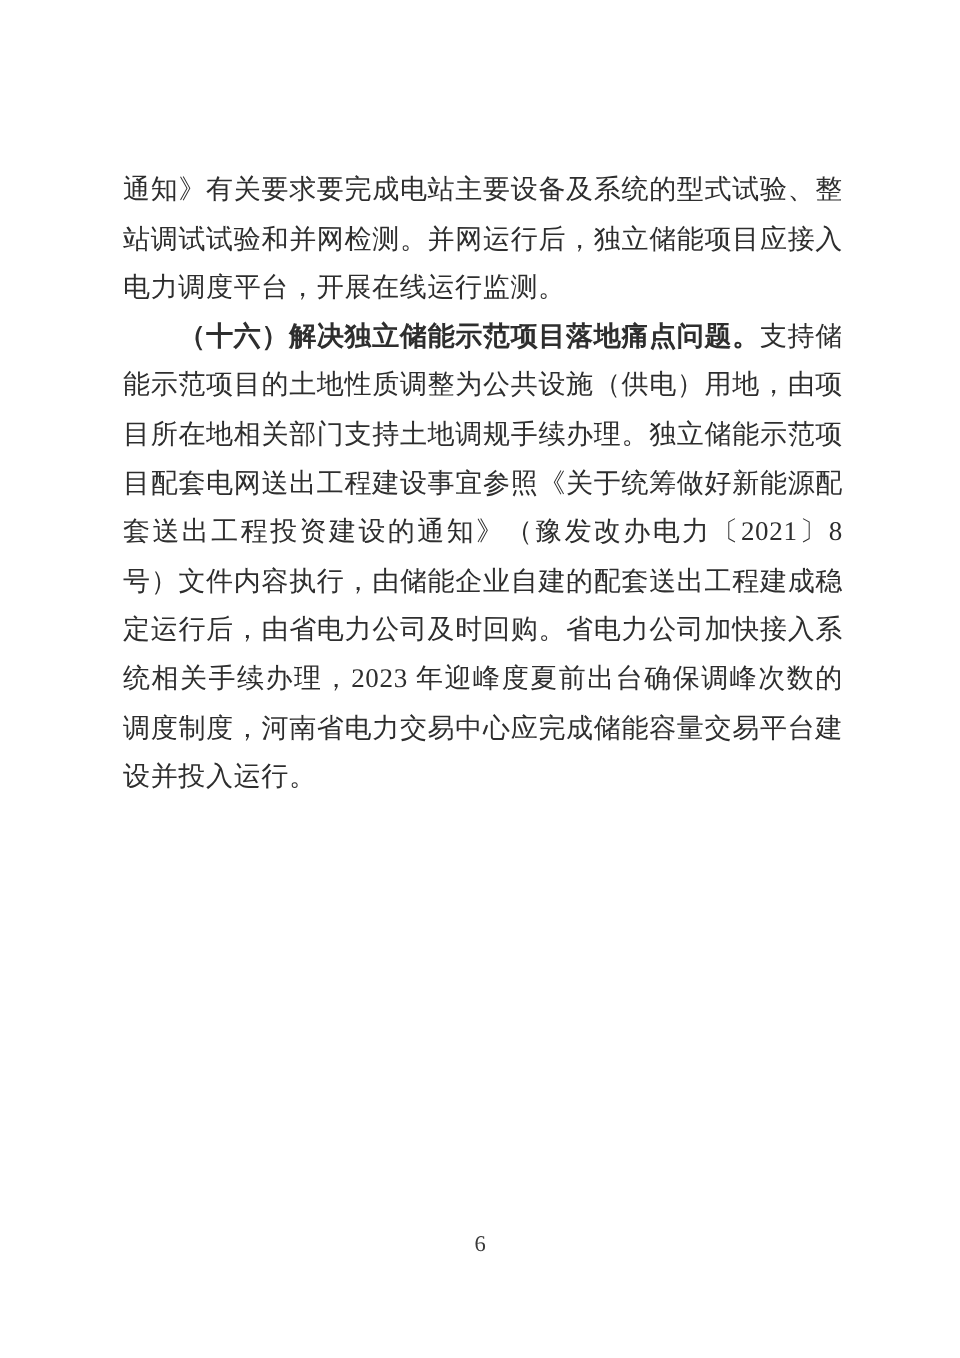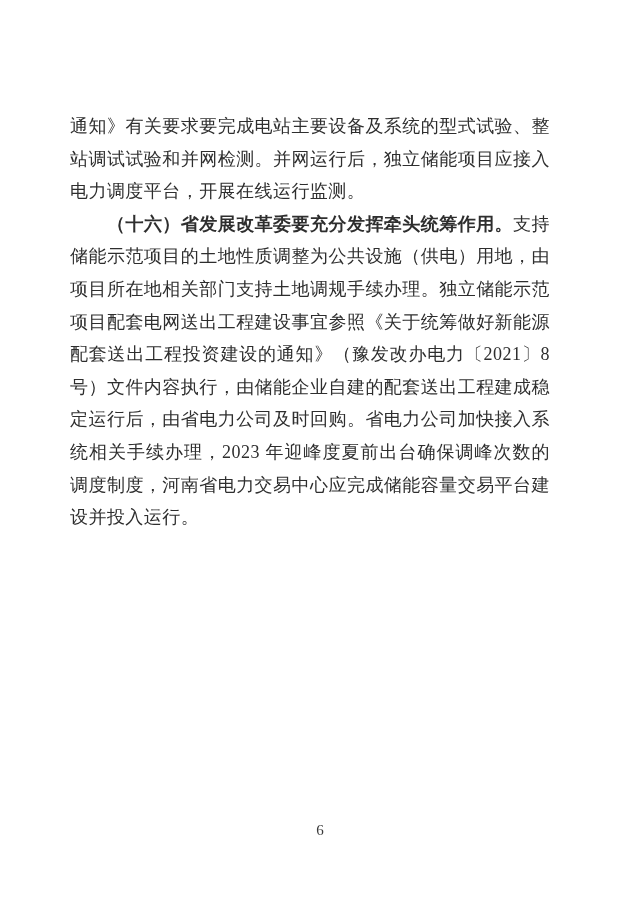--- a/index.html
+++ b/index.html
@@ -11,21 +11,21 @@
     position: relative;
     width: 640px;
     height: 905px;
     background: #ffffff;
     overflow: hidden;
     font-family: "Liberation Serif", "DejaVu Serif", serif;
     color: #2e2e2e;
   }
   .content {
     position: absolute;
-    left: 70px;
+    left: 82px;
     top: 110px;
     width: 480px;
     font-family: Liberation Serif, serif;
   }
   .para {
     margin: 0;
     font-size: 18px;
     line-height: 32.6px;
     letter-spacing: 0.45px;
     text-align: justify;
@@ -51,19 +51,19 @@
 </style>
 </head>
 <body>
 
 <div class="page">
   <div class="content">
 
     <p class="para"><span class="lead"></span><span>通知》有关要求要完成电站主要设备及系统的型式试验、整站调试试验和并网检测。并网运行后，独立储能项目应接入电力调度平台，开展在线运行监测。</span></p>
 
 
-    <p class="para indent"><span class="lead">（十六）省发展改革委要充分发挥牵头统筹作用。</span><span>支持储能示范项目的土地性质调整为公共设施（供电）用地，由项目所在地相关部门支持土地调规手续办理。独立储能示范项目配套电网送出工程建设事宜参照《关于统筹做好新能源配套送出工程投资建设的通知》（豫发改办电力〔2021〕8 号）文件内容执行，由储能企业自建的配套送出工程建成稳定运行后，由省电力公司及时回购。省电力公司加快接入系统相关手续办理，2023 年迎峰度夏前出台确保调峰次数的调度制度，河南省电力交易中心应完成储能容量交易平台建设并投入运行。</span></p>
+    <p class="para indent"><span class="lead">（十六）解决独立储能示范项目落地痛点问题。</span><span>支持储能示范项目的土地性质调整为公共设施（供电）用地，由项目所在地相关部门支持土地调规手续办理。独立储能示范项目配套电网送出工程建设事宜参照《关于统筹做好新能源配套送出工程投资建设的通知》（豫发改办电力〔2021〕8 号）文件内容执行，由储能企业自建的配套送出工程建成稳定运行后，由省电力公司及时回购。省电力公司加快接入系统相关手续办理，2023 年迎峰度夏前出台确保调峰次数的调度制度，河南省电力交易中心应完成储能容量交易平台建设并投入运行。</span></p>
 
 
   </div>
 
   <div class="page-number">6</div>
 </div>
 
 </body></html>

